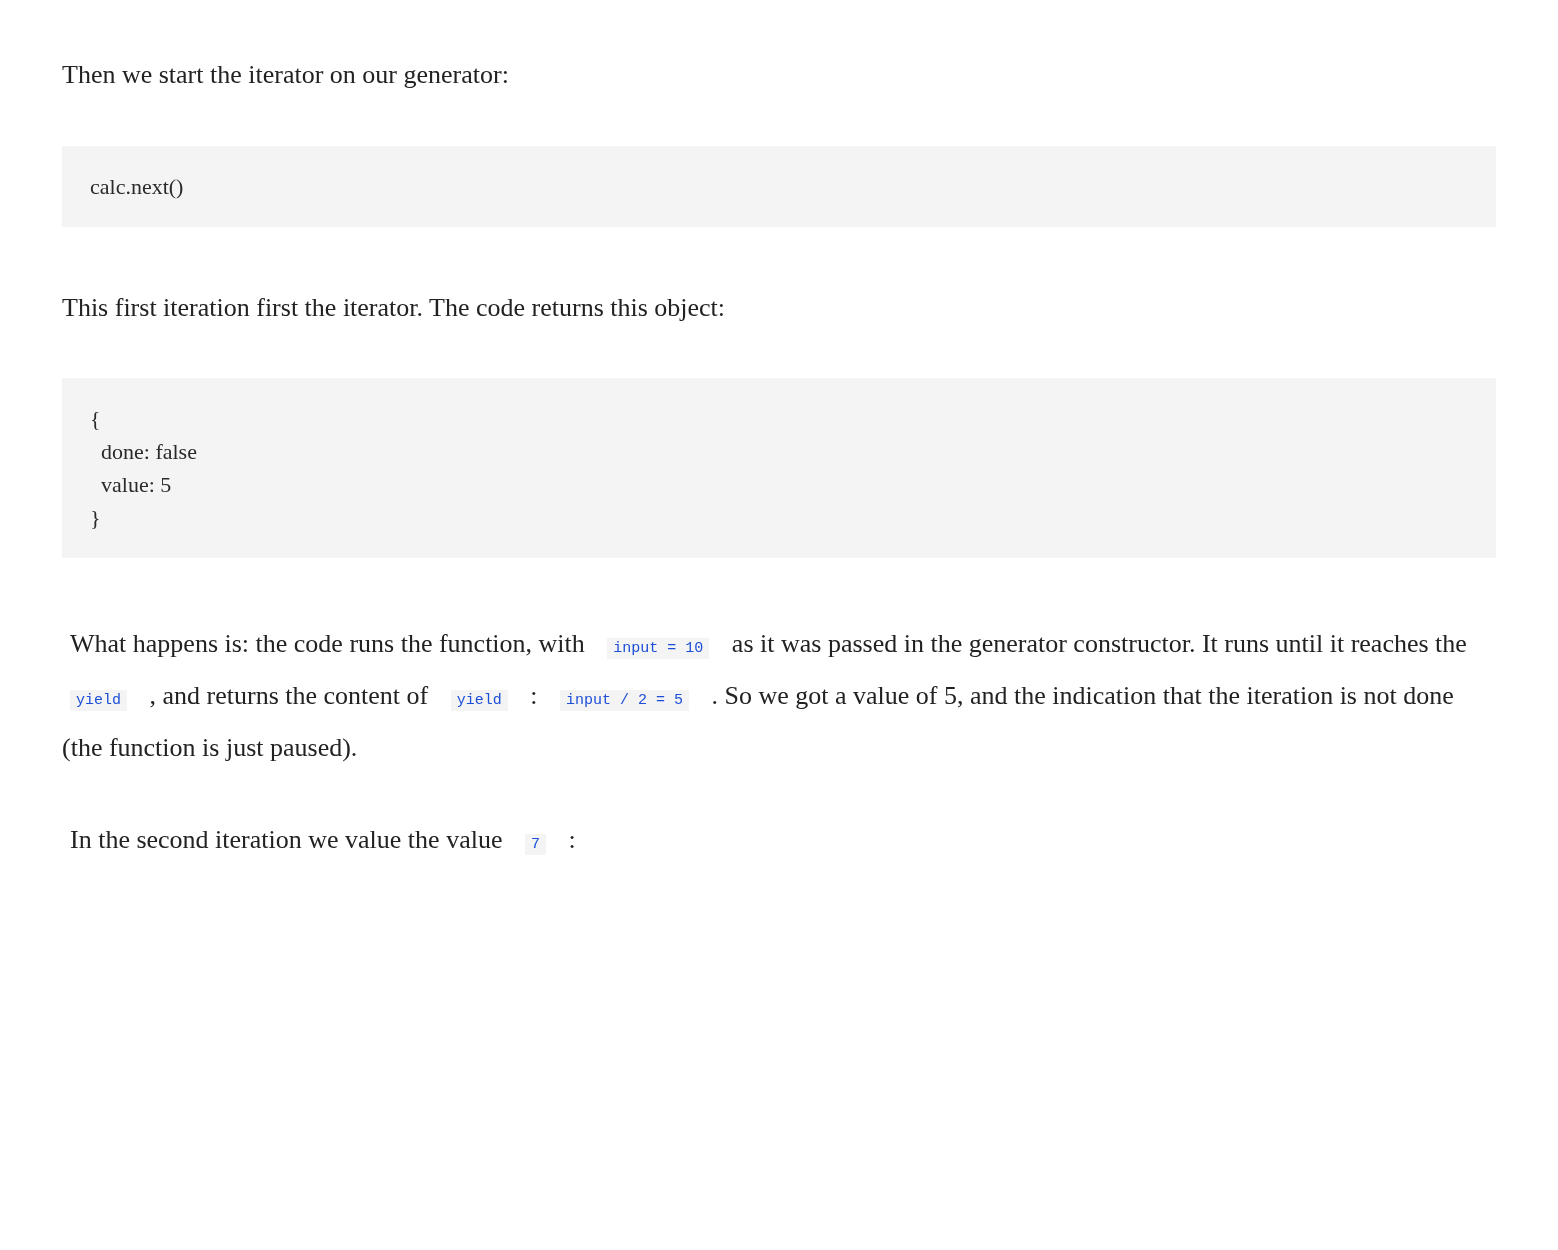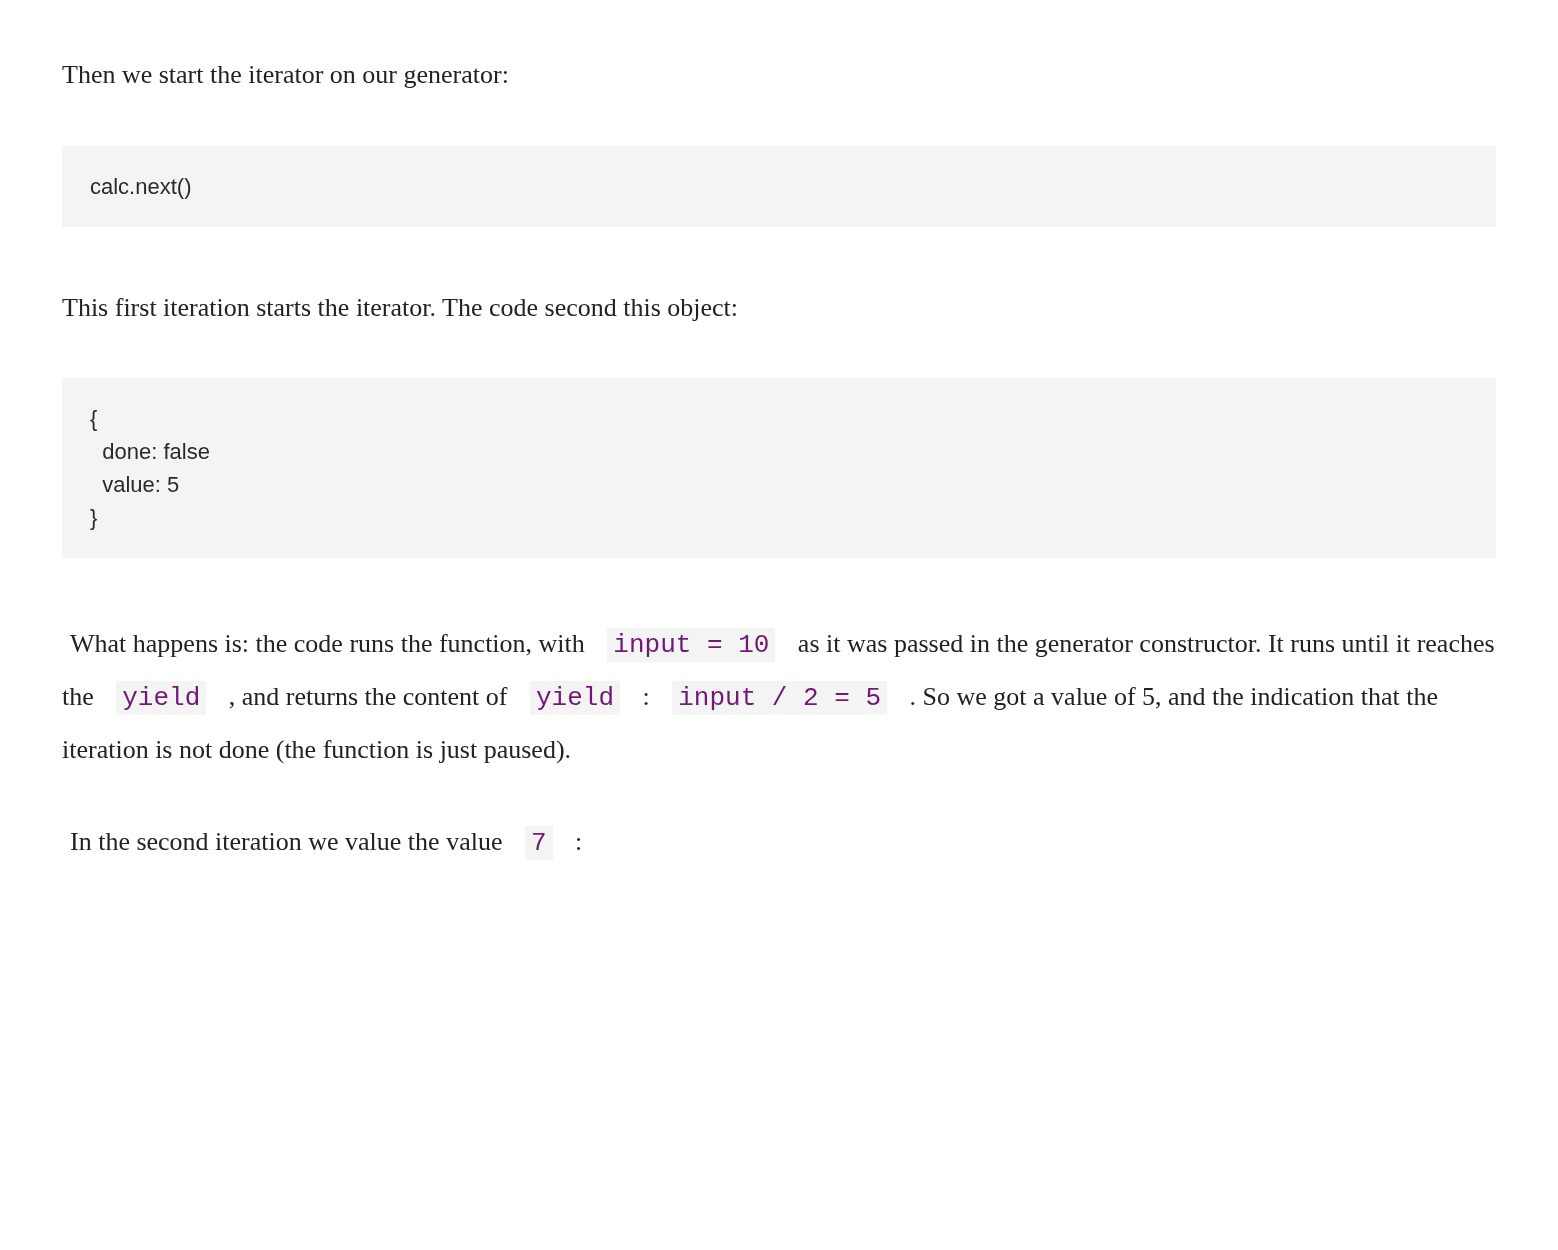--- a/index.html
+++ b/index.html
@@ -19,51 +19,51 @@
     .prose {
       margin-bottom: 50px;
       font-weight: 400;
     }
     .prose:last-child {
       margin-bottom: 0;
     }
     .code-block {
       background: #f4f4f4;
       padding: 24px 28px;
-      font-family: Liberation Sans, sans-serif;
+      font-family: Liberation Serif, serif;
       font-size: 22px;
       line-height: 1.5;
       white-space: pre;
       margin-bottom: 60px;
       color: #2a2a2a;
     }
     .inline-code {
       background: #f4f4f4;
       font-family: 'Menlo', 'Consolas', 'Courier New', monospace;
-      font-size: 26px;
+      font-size: 15px;
       padding: 2px 6px;
-      color: #701a75;
+      color: #1d4ed8;
     }
     p.body-text {
       font-size: 26px;
       line-height: 2.0;
       margin-bottom: 40px;
     }
     .gap-top {
       margin-top: 20px;
     }
   </style>
 </head>
 <body>
 
 <p class="prose">Then we start the iterator on our generator:</p>
 
 <div class="code-block">calc.next()</div>
 
-<p class="prose">This first iteration starts the iterator. The code second this object:</p>
+<p class="prose">This first iteration first the iterator. The code returns this object:</p>
 
 <div class="code-block">{
   done: false
   value: 5
 }</div>
 
 <p class="body-text">
   <span>What happens is: the code runs the function, with </span><code class="inline-code">input = 10</code><span> as it was passed in the generator constructor. It runs until it reaches the </span><code class="inline-code">yield</code><span> , and returns the content of </span><code class="inline-code">yield</code><span> : </span><code class="inline-code">input / 2 = 5</code><span> . So we got a value of 5, and the indication that the iteration is not done (the function is just paused).</span>
 </p>
 

